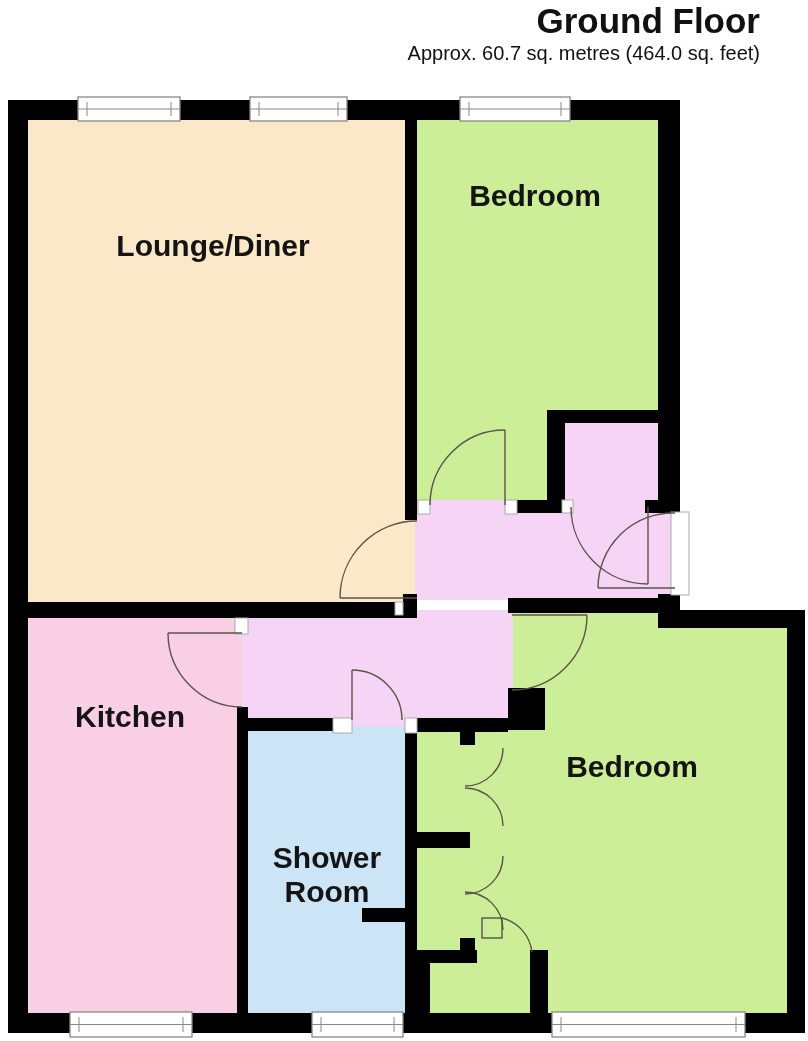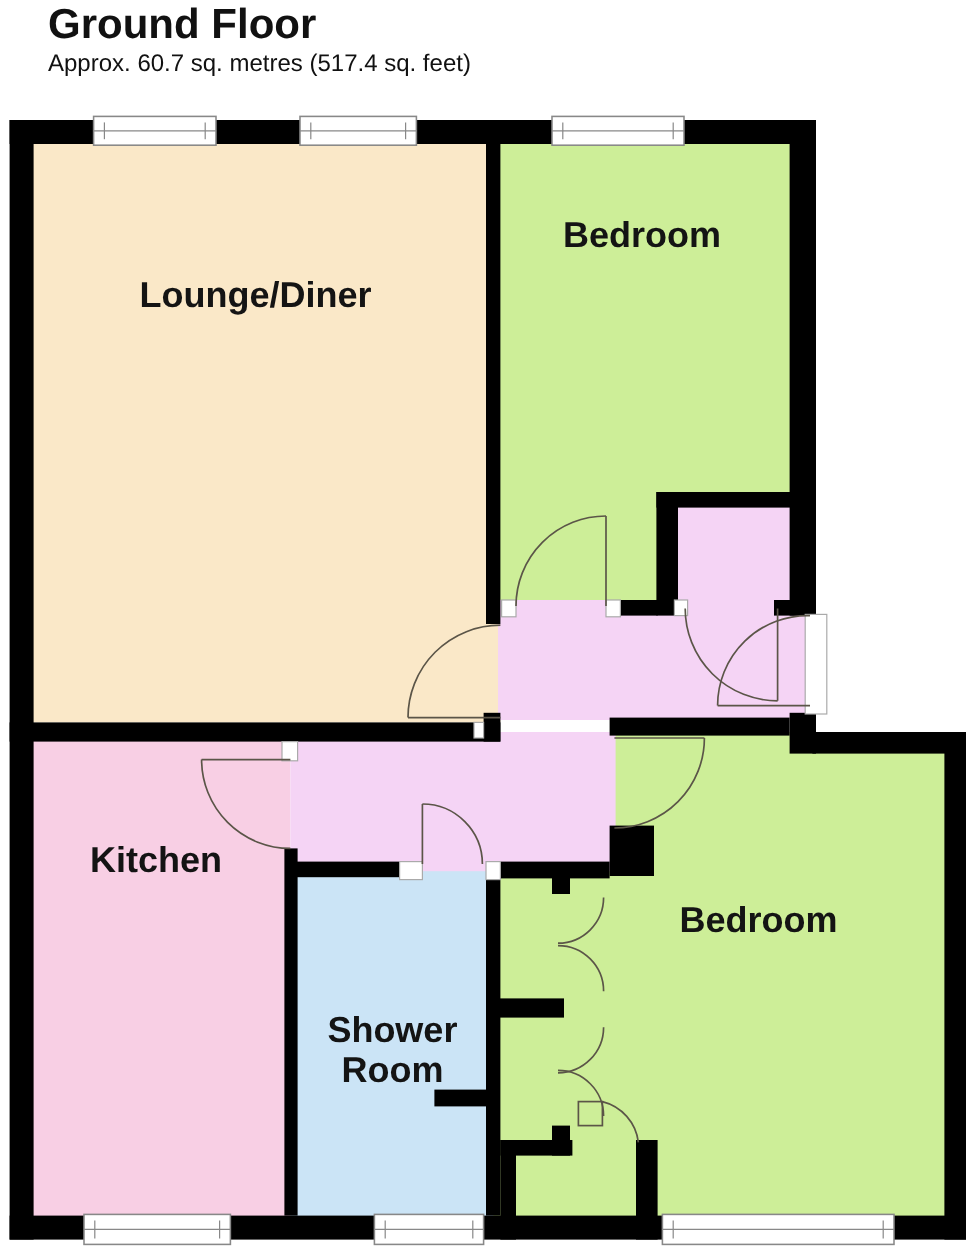--- a/index.html
+++ b/index.html
@@ -1,32 +1,32 @@
 <!DOCTYPE html>
 <html><head>
 <meta charset="utf-8">
 <style>
   html,body{margin:0;padding:0;background:#ffffff;}
   .page{position:relative;width:808px;height:1041px;background:#fff;overflow:hidden;
         font-family:"Liberation Sans", sans-serif;}
-  .plan-header{position:absolute;top:0;left:0;width:760px;text-align:left;padding-left:40px;}
+  .plan-header{position:absolute;top:0;left:0;width:760px;text-align:right;}
   .plan-header h1{margin:2px 0 0 0;font-size:35px;line-height:38px;font-weight:bold;color:#111;}
   .plan-header p{margin:2px 0 0 0;font-size:20px;line-height:22px;color:#111;}
   svg text{font-family:"Liberation Sans", sans-serif;font-weight:bold;}
   .room-label{font-size:30px;}
   .plan-svg{position:absolute;top:0;left:0;}
 </style>
 </head>
 <body>
 
 <div class="page">
 
   <div class="plan-header">
     <h1>Ground Floor</h1>
-    <p>Approx. 60.7 sq. metres (517.4 sq. feet)</p>
+    <p>Approx. 60.7 sq. metres (464.0 sq. feet)</p>
   </div>
 
   <svg class="plan-svg" width="808" height="1041" viewBox="0 0 808 1041">
 
     <g>
       <rect x="18" y="110" width="399" height="492" fill="#fae8c8"></rect>
       <rect x="18" y="610" width="224" height="413" fill="#f8cfe4"></rect>
       <rect x="411" y="110" width="255" height="400" fill="#cdee98"></rect>
       <rect x="411" y="610" width="382" height="413" fill="#cdee98"></rect>
       <rect x="242" y="725" width="169" height="298" fill="#cbe4f6"></rect>

